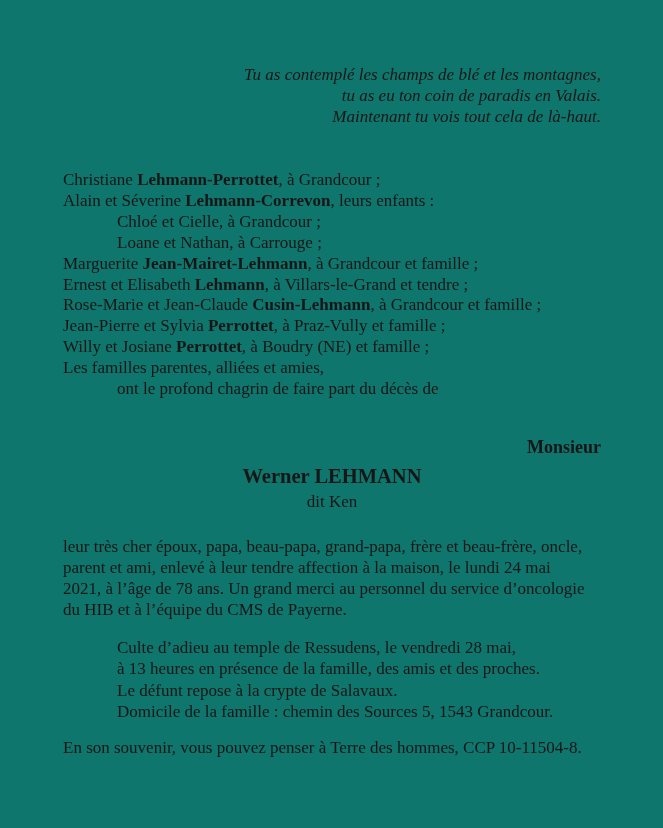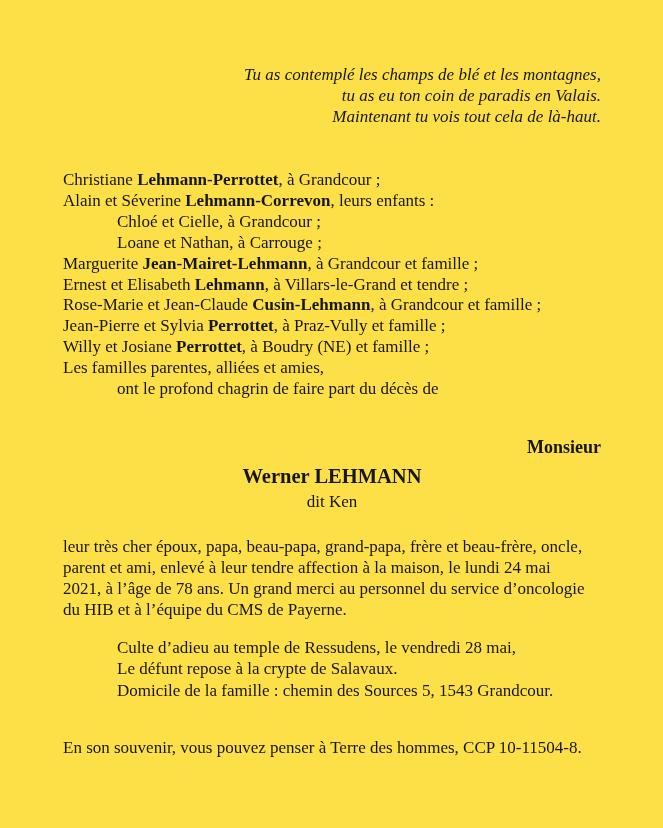--- a/index.html
+++ b/index.html
@@ -4,21 +4,21 @@
 <style>
   html, body {
     margin: 0;
     padding: 0;
     background: #ffffff;
   }
   .page {
     position: relative;
     width: 663px;
     height: 828px;
-    background: #fde047;
+    background: #0f766e;
     font-family: "Liberation Serif", "DejaVu Serif", serif;
     color: #161616;
     overflow: hidden;
   }
   .line {
     white-space: nowrap;
   }
   .line .bold {
     font-weight: 700;
   }
@@ -119,19 +119,20 @@
 
   <div class="obituary-paragraph">
       <div class="line"><span>leur très cher époux, papa, beau-papa, grand-papa, frère et beau-frère, oncle,</span></div>
       <div class="line"><span>parent et ami, enlevé à leur tendre affection à la maison, le lundi 24 mai</span></div>
       <div class="line"><span>2021, à l’âge de 78 ans. Un grand merci au personnel du service d’oncologie</span></div>
       <div class="line"><span>du HIB et à l’équipe du CMS de Payerne.</span></div>
     </div>
 
   <div class="ceremony-block">
       <div class="line"><span>Culte d’adieu au temple de Ressudens, le vendredi 28 mai,</span></div>
+      <div class="line"><span>à 13 heures en présence de la famille, des amis et des proches.</span></div>
       <div class="line"><span>Le défunt repose à la crypte de Salavaux.</span></div>
       <div class="line"><span>Domicile de la famille : chemin des Sources 5, 1543 Grandcour.</span></div>
     </div>
 
   <div class="memorial-line">En son souvenir, vous pouvez penser à Terre des hommes, CCP 10-11504-8.</div>
 
 </div>
 
 </body></html>

